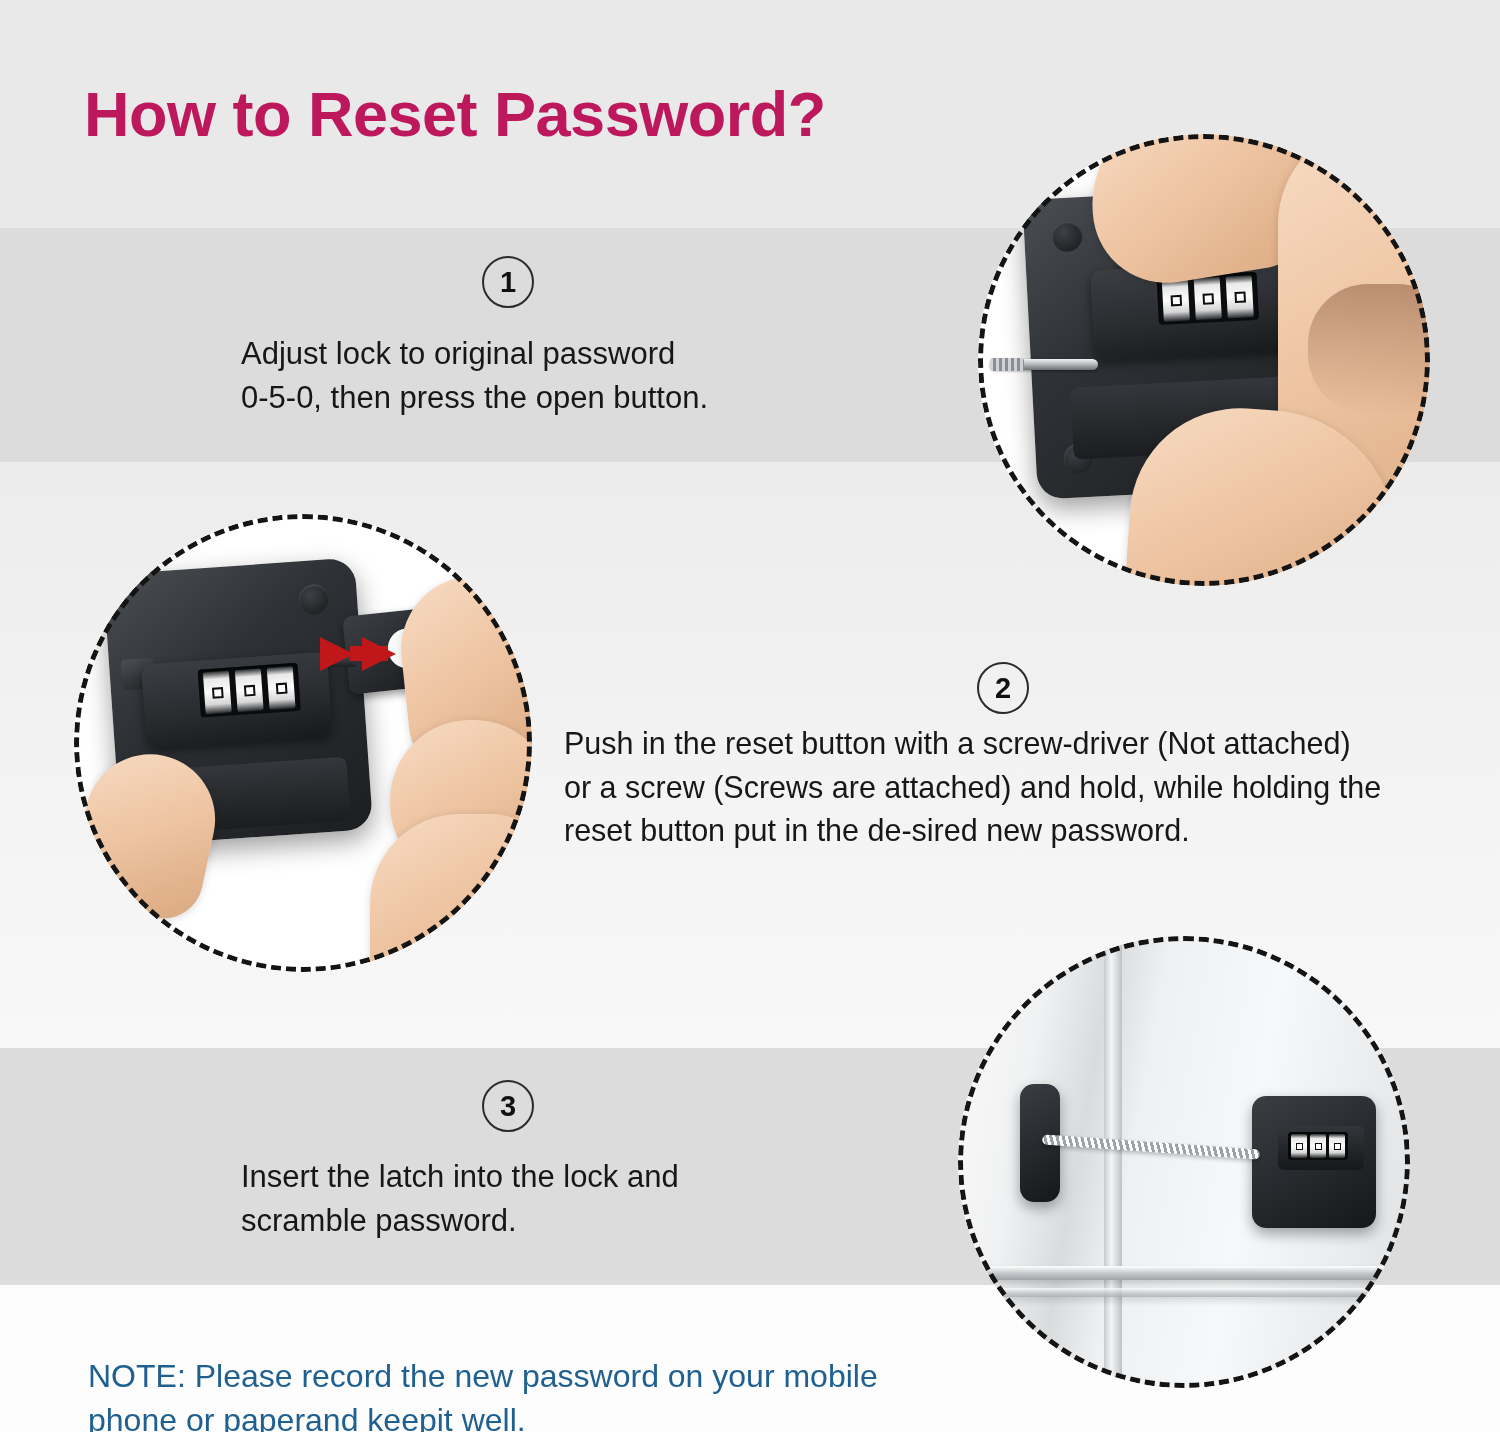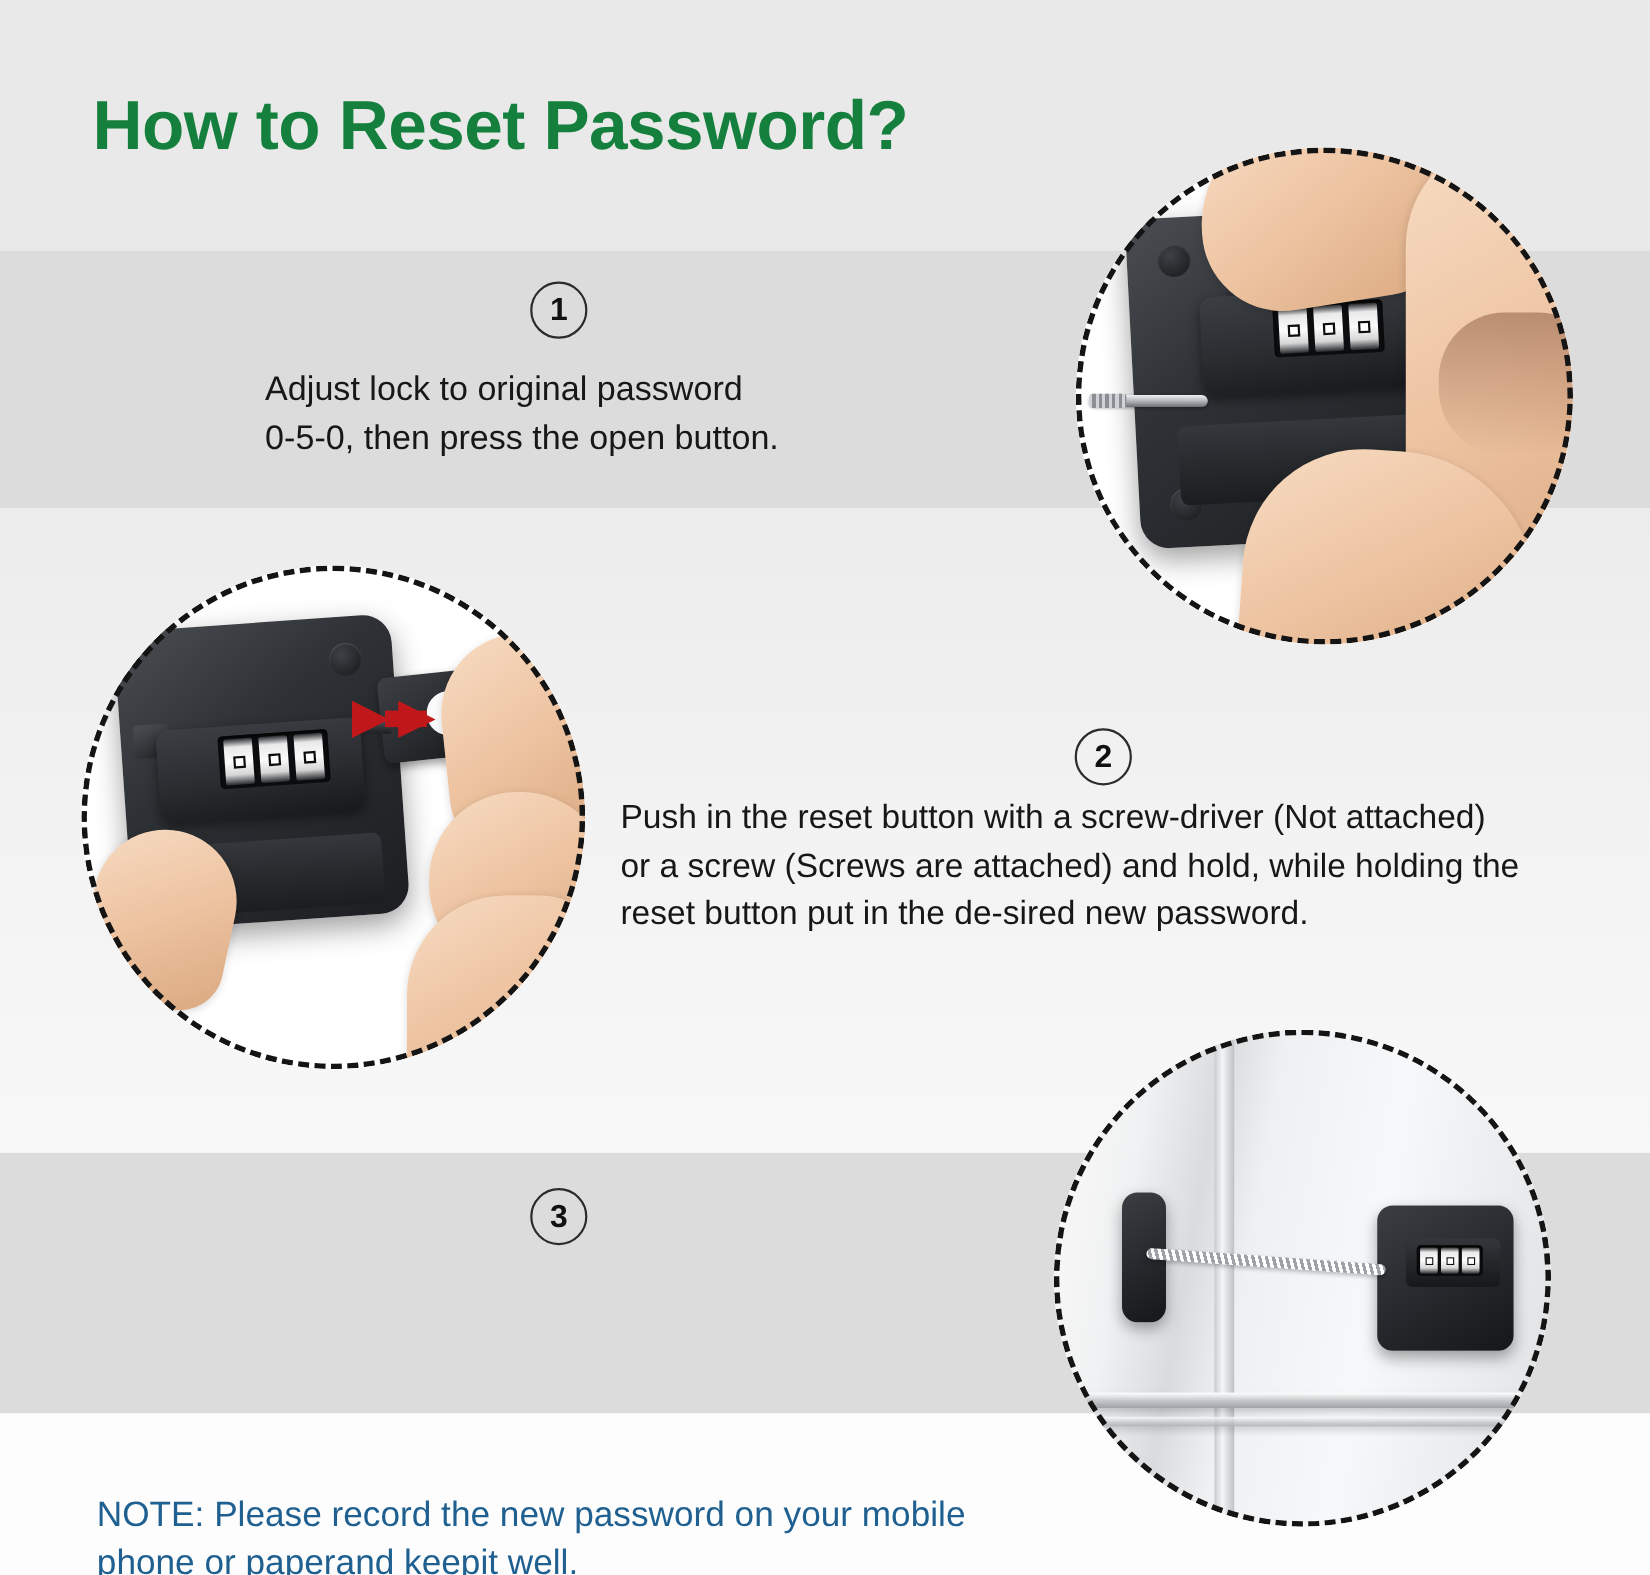--- a/index.html
+++ b/index.html
@@ -36,21 +36,21 @@
   #band4 { top: 1048px; height: 237px; }
   #band5 { top: 1285px; height: 147px; }
 
   
   #title {
     position: absolute;
     left: 84px;
     top: 78px;
     font-size: 63px;
     font-weight: bold;
-    color: #15803d;
+    color: #be185d;
     letter-spacing: -0.5px;
     white-space: nowrap;
   }
 
   
   .step-num {
     position: absolute;
     width: 52px;
     height: 52px;
     border: 2px solid #2b2b2b;
@@ -332,20 +332,22 @@
       <div class="finger" style="left:330px; top:62px; width:146px; height:200px; border-radius:80px 80px 60px 60px; transform:rotate(-6deg);"></div>
       <div class="finger" style="left:316px; top:206px; width:164px; height:164px; border-radius:80px;"></div>
       <div class="finger" style="left:296px; top:300px; width:190px; height:170px; border-radius:90px 70px 0 0;"></div>
     </div>
     <div class="dash-ring"></div>
   </div>
 
   <div class="step-num" id="num3">
     <span>3</span>
   </div>
+  <div class="step-text" id="text3">Insert the latch into the lock and
+scramble password.</div>
 
   <div class="photo" id="photo3">
     <div class="scene">
       <div class="fridge-bg"></div>
       <div class="fridge-gap" style="left:146px;"></div>
       <div class="fridge-rail" style="top:330px;"></div>
       <div class="fridge-rail" style="top:352px; height:9px; opacity:.75;"></div>
 
       <div class="mountplate" style="left:62px; top:148px; width:40px; height:118px;"></div>
 

